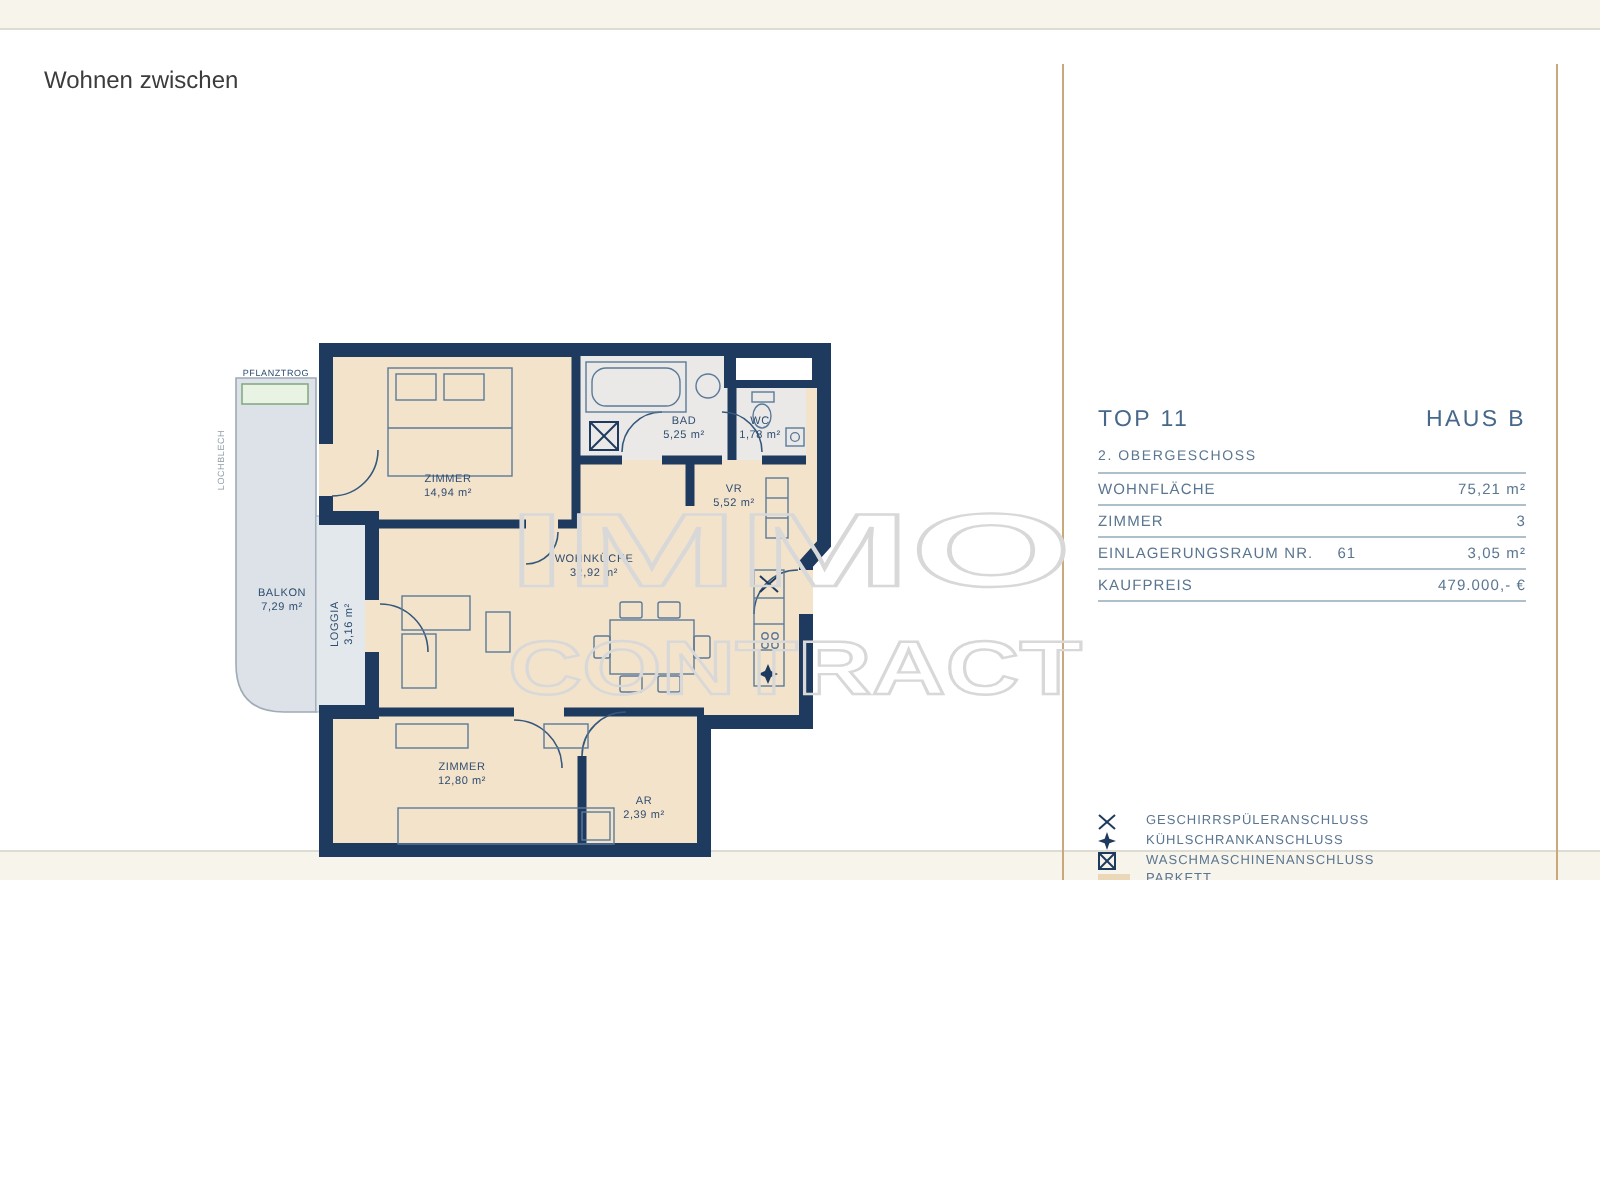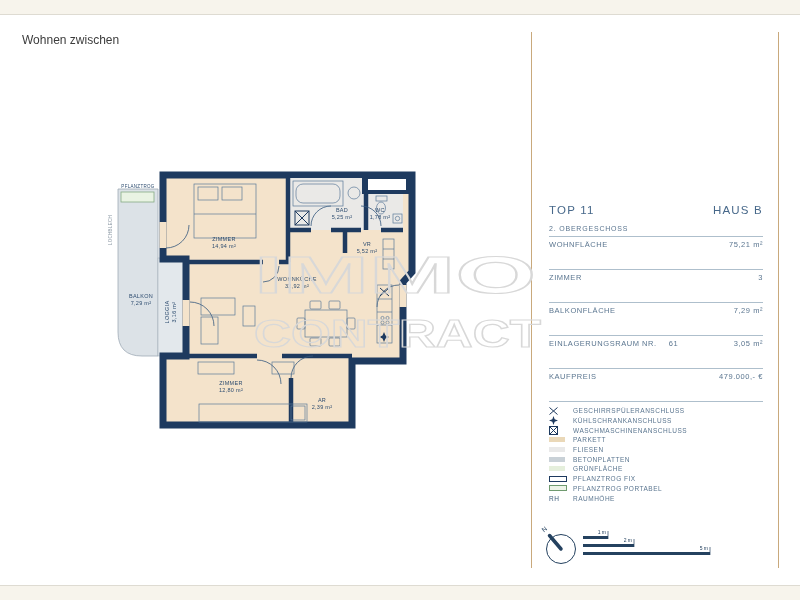--- a/index.html
+++ b/index.html
@@ -1,17 +1,17 @@
 <!DOCTYPE html>
 <html><head>
 <meta charset="utf-8">
 <style>
   html,body { margin:0; padding:0; background:#ffffff; }
   body { font-family:"Liberation Sans", sans-serif; }
-  #page { position:relative; width:800px; height:600px; background:#ffffff; overflow:hidden; }
+  #page { position:relative; width:800px; height:440px; background:#ffffff; overflow:hidden; }
 
   .band { position:absolute; left:0; width:800px; height:14px; background:#f7f4ec; }
   .band-top { top:0; border-bottom:1px solid #dedbd2; }
   .band-bottom { bottom:0; border-top:1px solid #dedbd2; }
 
   .gold-rule { position:absolute; top:32px; height:536px; width:1px; background:#c9a97c; }
   #gold-rule-left { left:531px; }
   #gold-rule-right { left:778px; }
 
   #tagline { position:absolute; left:22px; top:33px; font-size:12px; line-height:15px; color:#3c3c3c; }
@@ -19,21 +19,21 @@
   #plan { position:absolute; left:100px; top:163px; width:345px; height:272px; }
   #plan svg { display:block; }
 
   #watermark { position:absolute; left:252px; top:245px; width:292px; height:112px; pointer-events:none; }
 
   #info-panel { position:absolute; left:549px; top:204px; width:214px; color:#5b7690; }
   .panel-title-row { display:flex; justify-content:space-between; align-items:center;
                      font-size:11.5px; letter-spacing:1.2px; color:#47688a; margin-bottom:9px; }
   .floor-row { font-size:7px; letter-spacing:0.8px; padding-bottom:4px; border-bottom:1px solid #aebfcc; }
   .info-row { display:flex; justify-content:space-between; align-items:flex-end;
-              font-size:7.5px; letter-spacing:0.55px; height:12px; padding-bottom:20px;
+              font-size:7.5px; letter-spacing:0.55px; height:12px; padding-bottom:3px;
               border-bottom:1px solid #aebfcc; }
   .info-row .lbl { white-space:nowrap; }
   .lbl-suffix { margin-left:12px; }
 
   #legend { position:absolute; left:549px; top:406px; width:225px; }
   .legend-row { display:flex; align-items:center; height:9.7px;
                 font-size:6.5px; letter-spacing:0.5px; color:#5b7690; }
   .legend-sym { width:24px; display:flex; align-items:center; }
   .swatch { width:16px; height:5px; }
   .sw-parkett { background:#ead8b8; }
@@ -216,24 +216,20 @@
 
     <div class="info-row">
       <span class="lbl"><span>WOHNFLÄCHE</span><span class="lbl-suffix"></span></span>
       <span>75,21 m²</span>
     </div>
     <div class="info-row">
       <span class="lbl"><span>ZIMMER</span><span class="lbl-suffix"></span></span>
       <span>3</span>
     </div>
     <div class="info-row">
-      <span class="lbl"><span>BALKONFLÄCHE</span><span class="lbl-suffix"></span></span>
-      <span>7,29 m²</span>
-    </div>
-    <div class="info-row">
       <span class="lbl"><span>EINLAGERUNGSRAUM NR.</span><span class="lbl-suffix">61</span></span>
       <span>3,05 m²</span>
     </div>
     <div class="info-row">
       <span class="lbl"><span>KAUFPREIS</span><span class="lbl-suffix"></span></span>
       <span>479.000,- €</span>
     </div>
   </div>
 
   <div id="legend">

